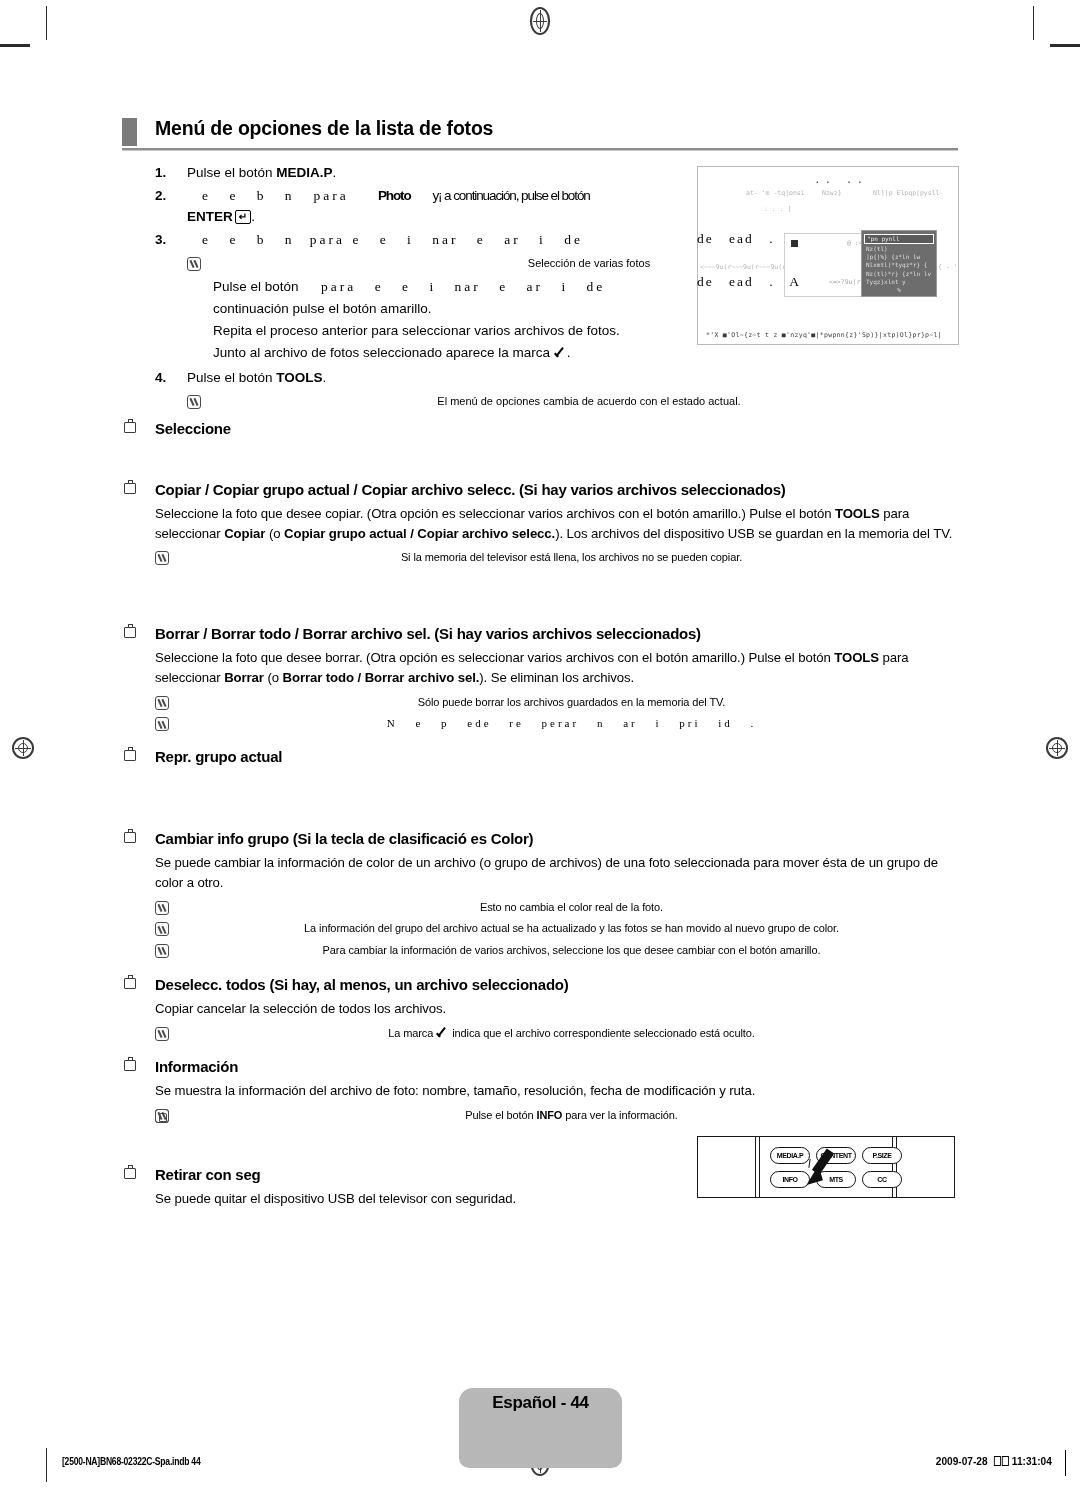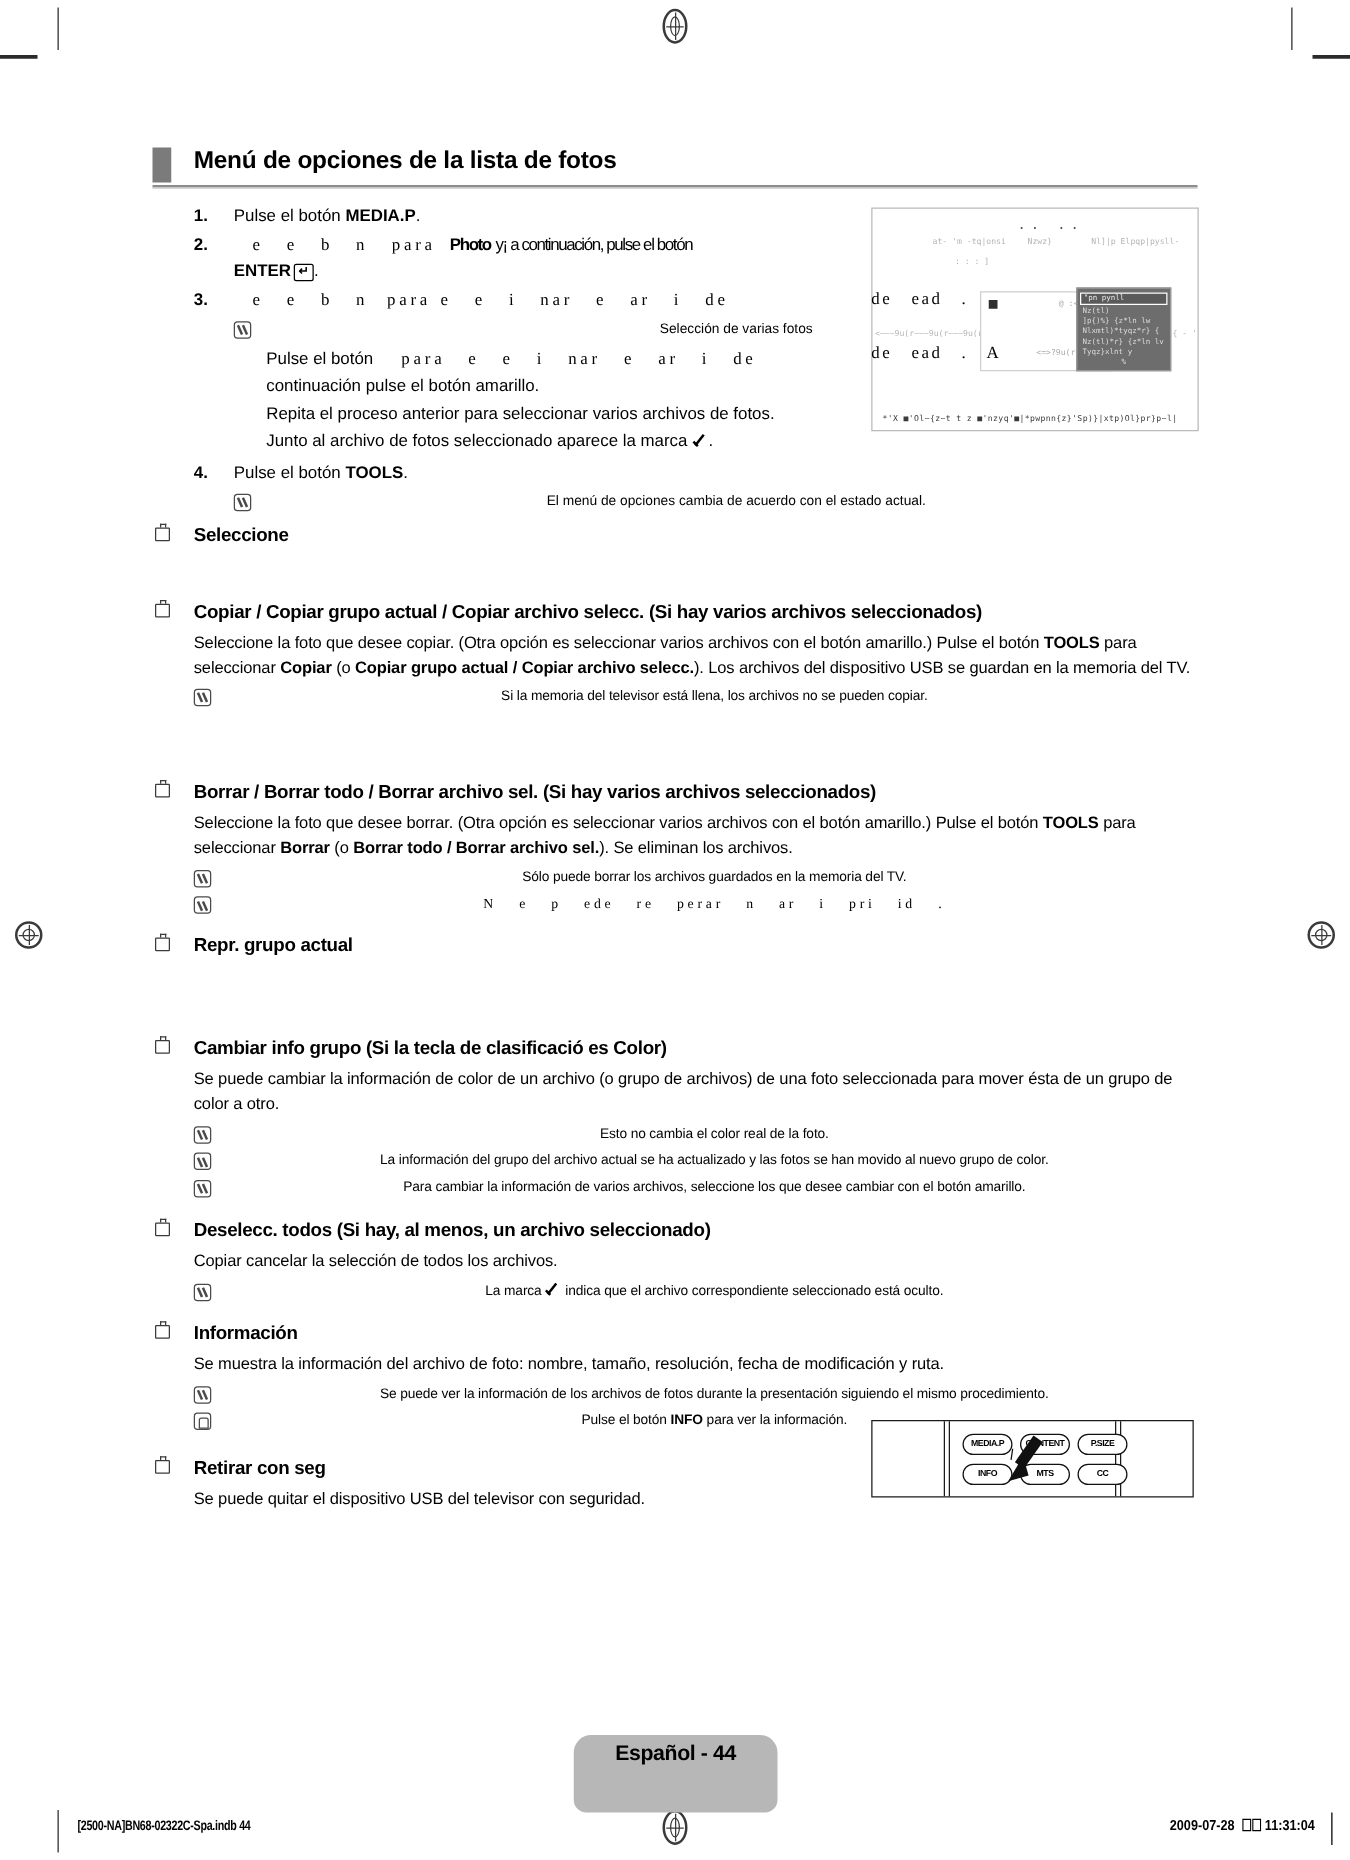--- a/index.html
+++ b/index.html
@@ -140,21 +140,21 @@
   }
   .step-body { display: block; }
   b, .b { font-weight: bold; }
 
   
   .gap {
     font-family: "Liberation Serif", serif;
     letter-spacing: 3px;
     word-spacing: 12px;
   }
-  .squeeze { letter-spacing: -1.1px; }
+  .squeeze { letter-spacing: -1.1px; margin-left: 18px; }
 
   .enter-key {
     display: inline-block;
     border: 1.6px solid #000;
     border-radius: 2px;
     padding: 0 3px 0 3px;
     font-size: 10px;
     line-height: 12px;
     vertical-align: 1px;
     margin-left: 2px;
@@ -477,21 +477,21 @@
     background: #111;
     transform: rotate(8deg);
   }
 
   
   .page-badge {
     position: absolute;
     left: 459px;
     top: 1388px;
     width: 163px;
-    height: 62px;
+    height: 80px;
     background: #b7b7b7;
     border-radius: 14px 14px 10px 10px;
     color: #000;
     font-size: 17px;
     font-weight: bold;
     text-align: center;
     line-height: 30px;
     letter-spacing: -0.3px;
   }
   .foot-left {
@@ -728,21 +728,20 @@
 
   <div class="opt" style="top:1058px;">
     <div class="opt-head">
       <span class="opt-box"></span>
       <span>Información</span>
     </div>
     <div class="opt-body">
       <div>Se muestra la información del archivo de foto: nombre, tamaño, resolución, fecha de modificación y ruta.</div>
       <div class="note" style="margin-top:6px;">
         <span class="note-ico"></span>
-        <span>Se puede ver la información de los archivos de fotos durante la presentación siguiendo el mismo procedimiento.</span>
       </div>
       <div class="note">
         <span class="note-ico hand"></span>
         <span><span>Pulse el botón </span><b>INFO</b><span> para ver la información.</span></span>
       </div>
     </div>
   </div>
 
   <div class="opt" style="top:1166px;">
     <div class="opt-head">

